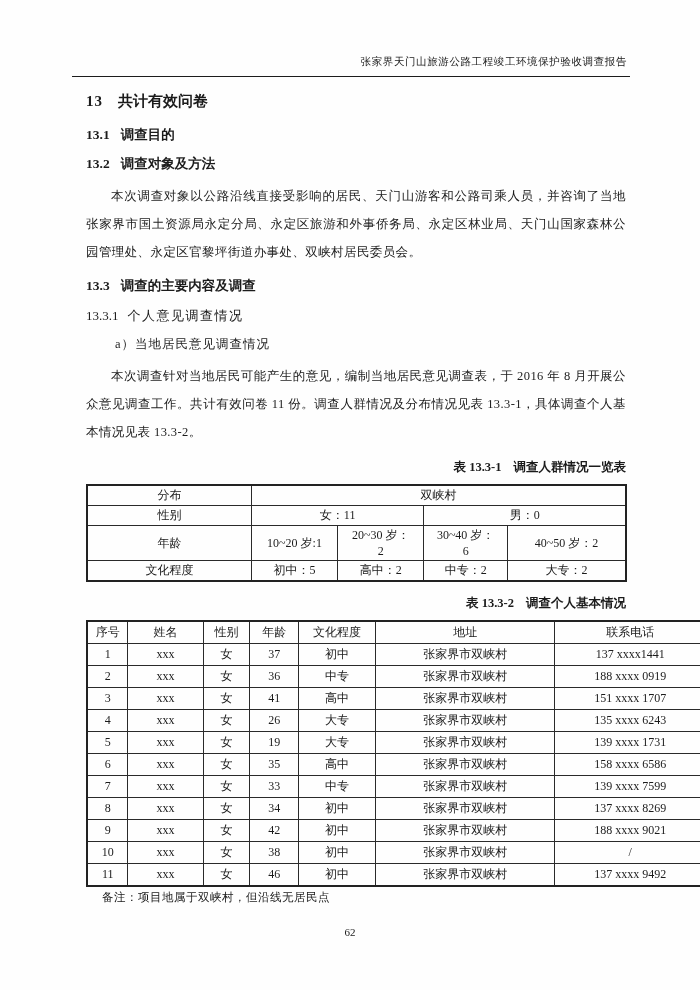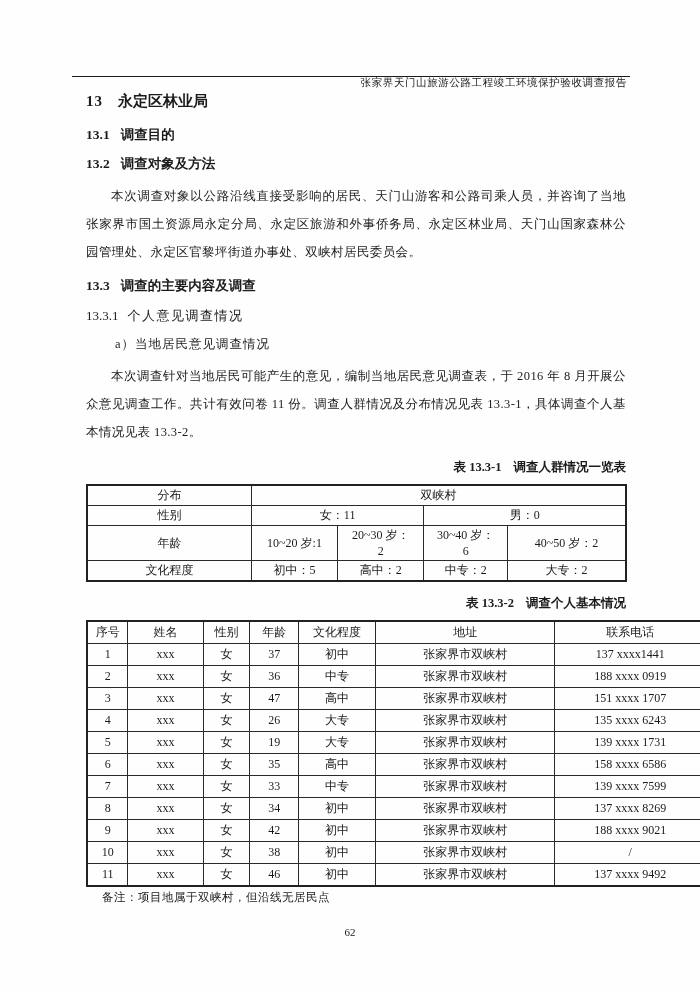--- a/index.html
+++ b/index.html
@@ -3,21 +3,21 @@
 <meta charset="utf-8">
 <style>
   html,body { margin:0; padding:0; background:#ffffff; }
   .page {
     position:relative; width:700px; height:990px; background:#fefefe;
     font-family:"Liberation Serif","DejaVu Serif",serif; color:#1b1b1b;
     overflow:hidden; margin:0 auto;
   }
   .running-header {
     position:absolute; top:55px; left:100px; right:73px;
-    text-align:right; font-size:10.5px; letter-spacing:0.6px; color:#222;margin-top:21px;
+    text-align:right; font-size:10.5px; letter-spacing:0.6px; color:#222;
   }
   .header-rule {
     position:absolute; top:76px; left:72px; right:70px;
     border-top:1.8px solid #1c1c1c; height:0;
   }
   .content { position:absolute; top:90px; left:86px; right:74px; }
   .h-sec { font-size:15px; font-weight:bold; margin:2px 0 15px; }
   .h-sec .num { margin-right:15px; letter-spacing:1px; }
   .h-sub { font-size:13.5px; font-weight:bold; margin:11px 0 9px; }
   .h-sub .num { margin-right:11px; }
@@ -44,21 +44,21 @@
 <div class="page">
 
   <div class="running-header">
     <span>张家界天门山旅游公路工程竣工环境保护验收调查报告</span>
   </div>
   <div class="header-rule"></div>
 
   <div class="content">
 
     <div class="h-sec">
-      <span class="num">13</span><span>永定区林业局</span>
+      <span class="num">13</span><span>共计有效问卷</span>
     </div>
 
     <div class="h-sub">
       <span class="num">13.1</span><span>调查目的</span>
     </div>
 
     <div class="h-sub">
       <span class="num">13.2</span><span>调查对象及方法</span>
     </div>
     <p class="para">本次调查对象以公路沿线直接受影响的居民、天门山游客和公路司乘人员，并咨询了当地张家界市国土资源局永定分局、永定区旅游和外事侨务局、永定区林业局、天门山国家森林公园管理处、永定区官黎坪街道办事处、双峡村居民委员会。</p>
@@ -153,21 +153,21 @@
             <td>女</td>
             <td>36</td>
             <td>中专</td>
             <td>张家界市双峡村</td>
             <td>188 xxxx 0919</td>
         </tr>
         <tr>
           <td>3</td>
             <td>xxx</td>
             <td>女</td>
-            <td>47</td>
+            <td>41</td>
             <td>高中</td>
             <td>张家界市双峡村</td>
             <td>151 xxxx 1707</td>
         </tr>
         <tr>
           <td>4</td>
             <td>xxx</td>
             <td>女</td>
             <td>26</td>
             <td>大专</td>

